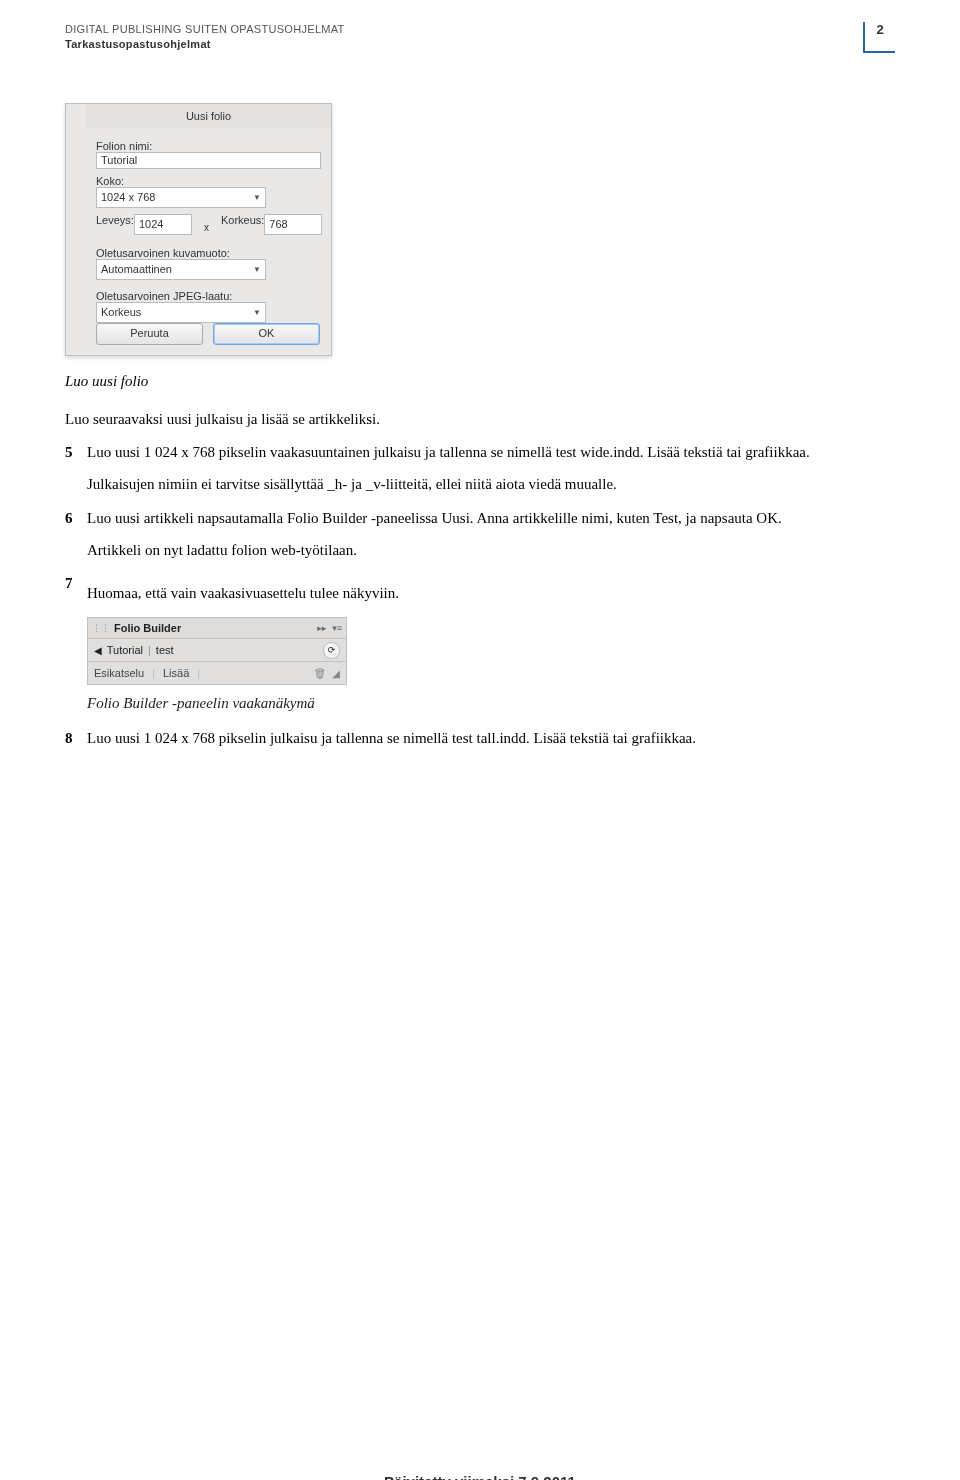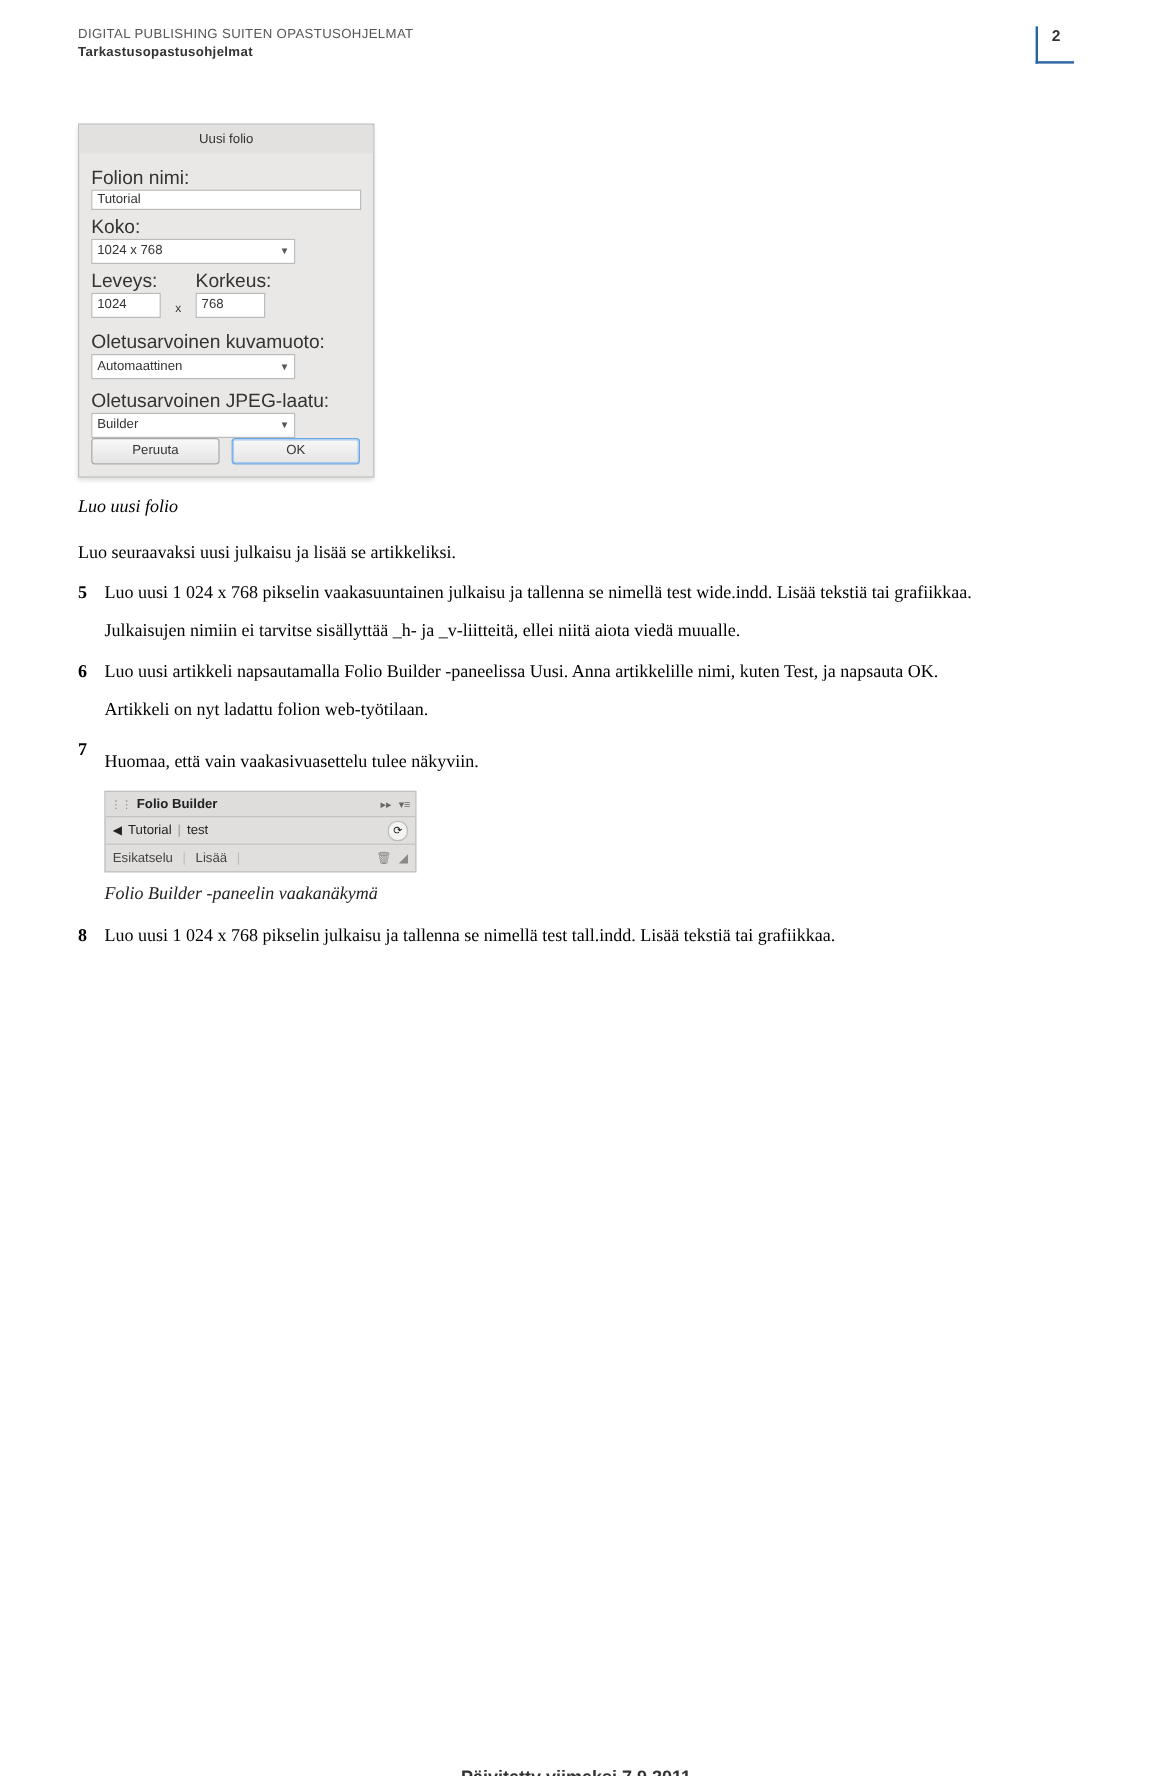--- a/index.html
+++ b/index.html
@@ -42,43 +42,44 @@
   
   .dialog {
     margin-top: 50px;
     width: 245px;
     background: #e9e8e6;
     border: 1px solid #bfbfbf;
     box-shadow: 0 2px 4px rgba(0,0,0,.15);
     font-family: "Segoe UI", sans-serif;
     font-size: 11px;
     color: #333;
+    padding-left: 20px;
   }
   .dialog-title {
     text-align: center;
     padding: 6px 0;
     background: #e2e1df;
     font-size: 11px;
   }
   .dialog-body { padding: 6px 10px 10px 10px; }
-  .dlabel { margin-top: 6px; font-size: 16px; }
+  .dlabel { margin-top: 6px; font-size: 11px; }
   .dinput {
     background: #fff;
     border: 1px solid #bbb;
     height: 17px;
     padding: 1px 4px;
     font-size: 11px;
     display: flex;
     align-items: center;
     justify-content: space-between;
   }
   .dinput.full { width: 100%; box-sizing: border-box; }
   .sizebox { width: 160px; }
   .row { display: flex; gap: 10px; margin-top: 6px; }
-  .col { display: flex; flex-direction: column; }
+  .col { display: flex; flex-direction: row; }
   .smallinput { width: 48px; }
   .times { align-self: flex-end; padding: 0 2px 2px 2px; font-size: 10px; }
   .chev { font-size: 8px; color: #555; }
   .btn-row { display: flex; gap: 10px; justify-content: flex-start; }
   .btn {
     width: 105px;
     background: linear-gradient(#f8f8f8,#e4e4e4);
     border: 1px solid #aaa;
     border-radius: 3px;
     height: 20px;
@@ -214,21 +215,21 @@
       </div>
 
       <div class="dlabel" style="margin-top:12px">Oletusarvoinen kuvamuoto:</div>
       <div class="dinput sizebox">
         <span>Automaattinen</span>
         <span class="chev">▼</span>
       </div>
 
       <div class="dlabel" style="margin-top:10px">Oletusarvoinen JPEG-laatu:</div>
       <div class="dinput sizebox">
-        <span>Builder</span>
+        <span>Korkeus</span>
         <span class="chev">▼</span>
       </div>
 
       <div class="btn-row">
         <div class="btn">Peruuta</div>
         <div class="btn primary">OK</div>
       </div>
     </div>
   </div>
 

